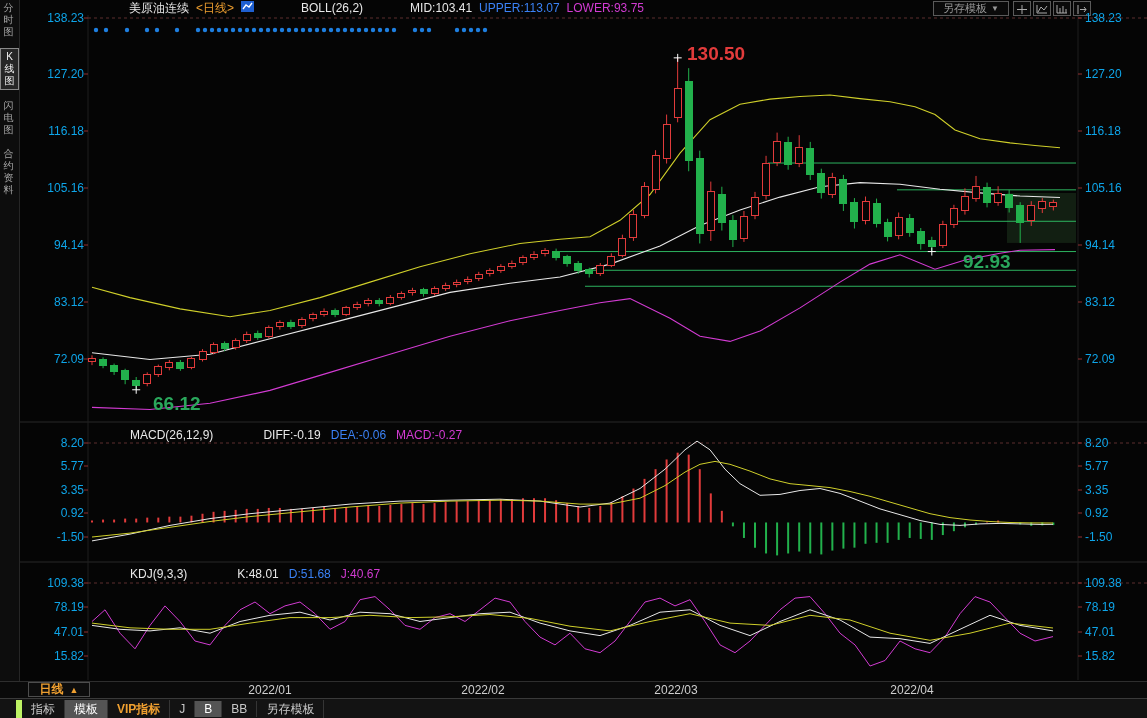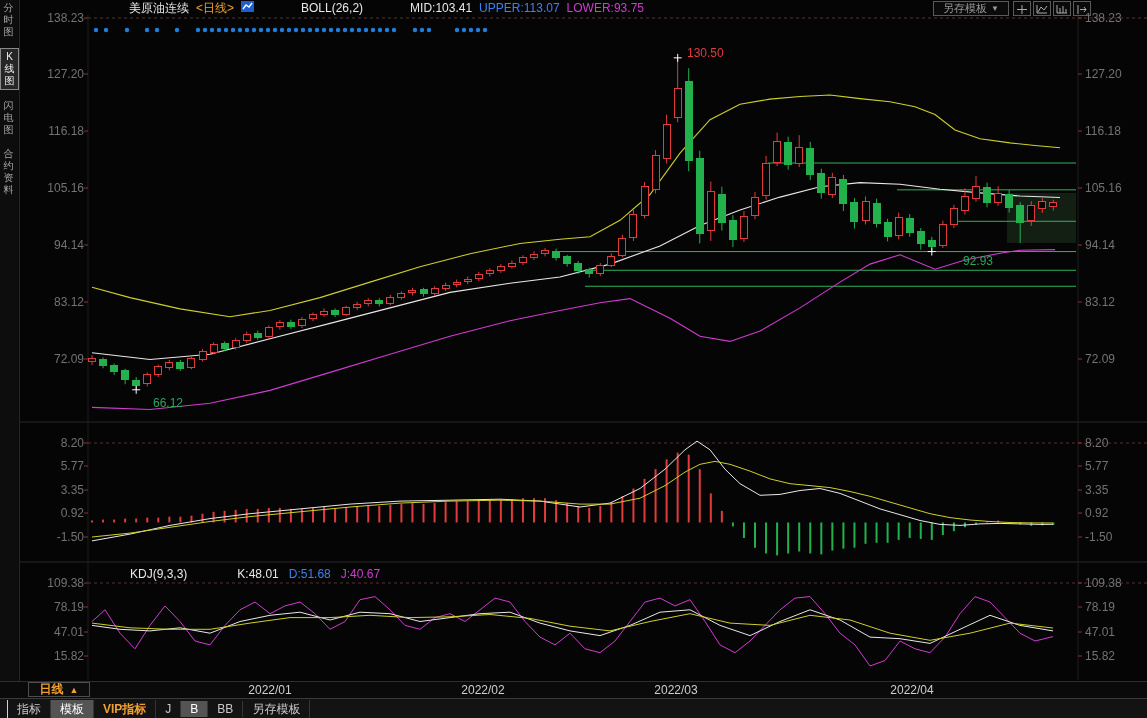--- a/index.html
+++ b/index.html
@@ -14,36 +14,36 @@
   .side-tab.sel{color:#f2f2f2;background:#262626;border:1px solid #8a8a8a;}
   
   #header{left:89px;top:1px;height:14px;display:flex;align-items:center;gap:7px;font-size:12px;white-space:nowrap;}
   .hw{color:#e8e8e8;margin-left:40px;} .horange{color:#f0a030;} .hyellow{color:#3b82f6;} .hmag{color:#d23bd2;}
   
   #themebtn{left:933px;top:1px;width:74px;height:13px;border:1px solid #5a5a5a;color:#989898;font-size:11px;
             display:flex;align-items:center;justify-content:center;gap:4px;background:#0a0a0a;}
   .tool-ic{width:16px;height:13px;border:1px solid #5a5a5a;background:#0a0a0a;display:inline-block;margin-left:2px;}
   #toolicons{left:1011px;top:1px;display:flex;}
   
-  .ax{position:absolute;font-size:12px;color:#737373;line-height:12px;}
+  .ax{position:absolute;font-size:12px;color:#0ea5e9;line-height:12px;}
   .axl{right:1063px;text-align:right;} .axr{left:1085px;text-align:left;}
   
   .indh{position:absolute;left:90px;font-size:12px;display:flex;gap:10px;white-space:nowrap;}
   
-  .mark{position:absolute;font-weight:normal;font-size:12px;line-height:13px;}
+  .mark{position:absolute;font-weight:bold;font-size:19px;line-height:13px;}
   
   #xrow{left:0;top:681px;width:1147px;height:16px;background:#0a0a0a;border-top:1px solid #2e2e2e;border-bottom:1px solid #2e2e2e;}
   #periodbox{left:28px;top:682px;width:60px;height:13px;border:1px solid #4d4d4d;color:#f0a030;font-size:12px;font-weight:bold;
              display:flex;align-items:center;justify-content:center;gap:6px;background:#0d0d0d;}
   .xdate{position:absolute;top:683px;font-size:12px;color:#cfcfcf;transform:translateX(-50%);}
   
   #btoolbar{left:0;top:698px;width:1147px;height:20px;background:#131313;border-top:1px solid #3a3a3a;
             display:flex;align-items:center;font-size:12px;}
   .btab{padding:1px 9px;color:#c8c8c8;border-right:1px solid #353535;cursor:pointer;}
-  .btab:first-child{margin-left:7px;border-left:1px solid #bef264;}
+  .btab:first-child{margin-left:16px;border-left:6px solid #bef264;}
   .btab.sel{background:#545454;color:#fff;}
   .btab.accent{color:#f0a030;font-weight:bold;}
 </style>
 </head>
 <body>
 
 <div id="stage">
   <svg id="chart" width="1147" height="718">
       <rect x="1007" y="192.93392803144843" width="69" height="50.010583610523156" fill="rgba(90,170,90,0.16)"></rect>
       <line x1="19" y1="422" x2="1147" y2="422" stroke="#282828"></line>
@@ -490,20 +490,26 @@
       <div class="ax axl" style="top: 577px;">109.38</div>
       <div class="ax axr" style="top: 577px;">109.38</div>
       <div class="ax axl" style="top: 601px;">78.19</div>
       <div class="ax axr" style="top: 601px;">78.19</div>
       <div class="ax axl" style="top: 626px;">47.01</div>
       <div class="ax axr" style="top: 626px;">47.01</div>
       <div class="ax axl" style="top: 650px;">15.82</div>
       <div class="ax axr" style="top: 650px;">15.82</div>
     </div>
 
+  <div class="indh" style="top:428px;">
+    <span class="hw">MACD(26,12,9)</span>
+    <span class="hw">DIFF:-0.19</span>
+    <span class="hyellow">DEA:-0.06</span>
+    <span class="hmag">MACD:-0.27</span>
+  </div>
   <div class="indh" style="top:567px;">
     <span class="hw">KDJ(9,3,3)</span>
     <span class="hw">K:48.01</span>
     <span class="hyellow">D:51.68</span>
     <span class="hmag">J:40.67</span>
   </div>
 
   <div class="mark" style="left:687px;top:47px;color:#e23b3b;">130.50</div>
   <div class="mark" style="left:153px;top:397px;color:#2aa85c;">66.12</div>
   <div class="mark" style="left:963px;top:255px;color:#2aa85c;">92.93</div>

